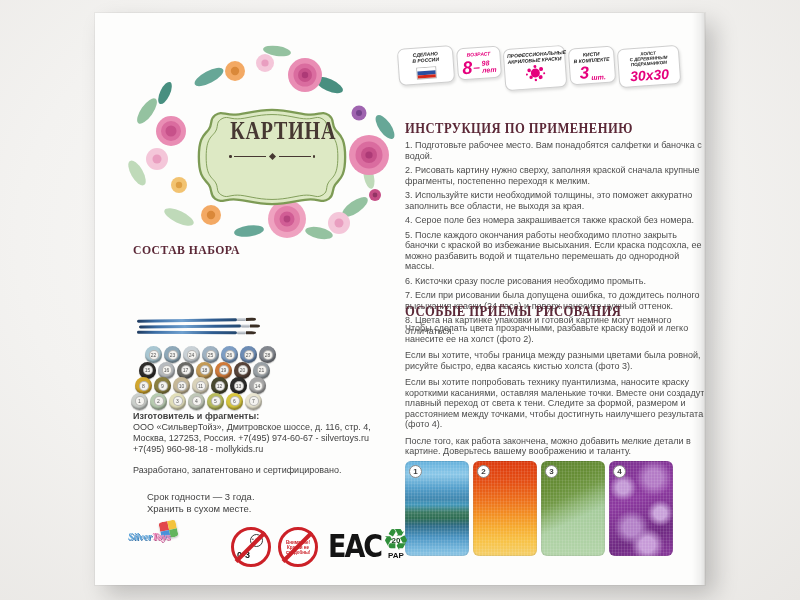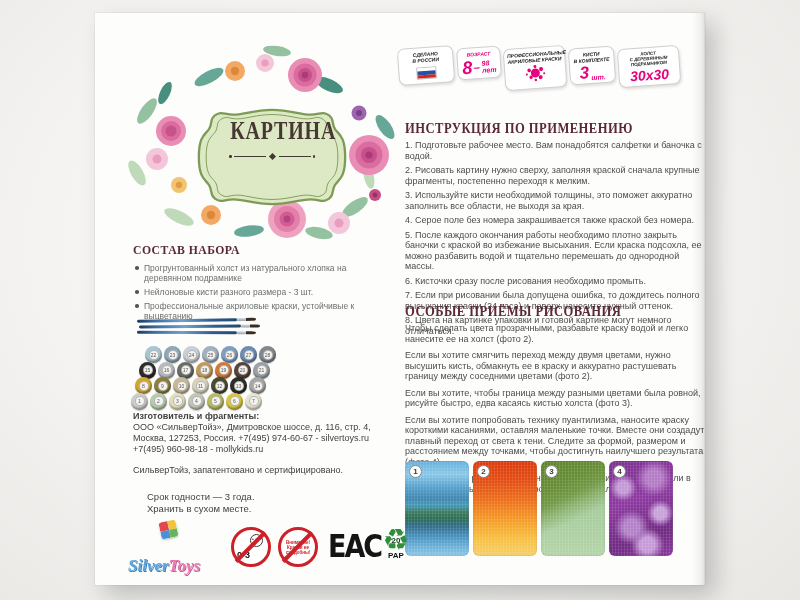--- a/index.html
+++ b/index.html
@@ -118,22 +118,22 @@
   .mfr .h { font-weight:700; }
   .legal { left:38px; top:452px; width:265px; font-size:9px; line-height:11px; color:#3f3f3f; }
   .storage { left:52px; top:478px; width:265px; font-size:9.5px; line-height:12px; color:#3f3f3f; }
 
   
   .marks { left:33px; top:504px; width:350px; height:55px; }
   .stoys { position:absolute; left:0; top:8px; width:90px; height:44px; }
   .stoys .cube { position:absolute; left:32px; top:-4px; width:17px; height:17px; transform:rotate(-12deg);
     border-radius:3px; overflow:hidden; box-shadow:0 1px 2px rgba(0,0,0,0.25); }
   .stoys .cube i { position:absolute; width:50%; height:50%; }
-  .stoys .brand { position:absolute; left:0; top:31px; white-space:nowrap;
-    font-family:"Liberation Serif", serif; font-weight:700; font-style:italic; font-size:17px; }
+  .stoys .brand { position:absolute; left:0; top:6px; white-space:nowrap;
+    font-family:"Liberation Serif", serif; font-weight:700; font-style:italic; font-size:10px; }
   .stoys .w1 { color:#5aa2d9; text-shadow:0 0 1px #fff, 1px 1px 0 #2d6ea8; }
   .stoys .w2 { color:#e878b0; text-shadow:0 0 1px #fff, 1px 1px 0 #b44a84; }
 
   .prohib { position:absolute; width:40px; height:40px; border-radius:50%;
     border:3.5px solid #cc2128; background:#fff; top:10px; }
   .prohib .slash { position:absolute; left:-4px; top:14.5px; width:41px; height:4px;
     background:#cc2128; transform:rotate(-45deg); }
   .p-age { left:103px; }
   .p-age .baby { position:absolute; right:5px; top:4px; width:13px; height:13px;
     border:1.3px solid #3a3a3a; border-radius:50%; }
@@ -311,21 +311,20 @@
     <p>4. Серое поле без номера закрашивается также краской без номера.</p>
     <p>5. После каждого окончания работы необходимо плотно закрыть баночки с краской во избежание высыхания. Если краска подсохла, ее можно разбавить водой и тщательно перемешать до однородной массы.</p>
     <p>6. Кисточки сразу после рисования необходимо промыть.</p>
     <p>7. Если при рисовании была допущена ошибка, то дождитесь полного высыхания краски (24 часа) и поверх нанесите нужный оттенок.</p>
     <p>8. Цвета на картинке упаковки и готовой картине могут немного отличаться.</p>
   </div>
 
   <div class="abs tech-title"><span class="sect-title">ОСОБЫЕ ПРИЁМЫ РИСОВАНИЯ</span></div>
   <div class="abs tech-list">
     <p>Чтобы сделать цвета прозрачными, разбавьте краску водой и легко нанесите ее на холст (фото 2).</p>
-    <p>Если вы хотите смягчить переход между двумя цветами, нужно высушить кисть, обмакнуть ее в краску и аккуратно растушевать границу между соседними цветами (фото 2).</p>
     <p>Если вы хотите, чтобы граница между разными цветами была ровной, рисуйте быстро, едва касаясь кистью холста (фото 3).</p>
     <p>Если вы хотите попробовать технику пуантилизма, наносите краску короткими касаниями, оставляя маленькие точки. Вместе они создадут плавный переход от света к тени. Следите за формой, размером и расстоянием между точками, чтобы достигнуть наилучшего результата (фото 4).</p>
     <p>После того, как работа закончена, можно добавить мелкие детали в картине. Доверьтесь вашему воображению и таланту.</p>
   </div>
 
   <div class="abs swatches">
     <div class="swatch sw1">
       <div class="tex"></div>
         <span class="num">1</span>
     </div>
@@ -337,25 +336,20 @@
       <div class="tex"></div>
         <span class="num">3</span>
     </div>
     <div class="swatch sw4">
       <div class="tex"></div>
         <span class="num">4</span>
     </div>
   </div>
 
   <div class="abs kit-title"><span class="sect-title" style="font-size:13px">СОСТАВ НАБОРА</span></div>
-  <ul class="abs kit-list">
-    <li>Прогрунтованный холст из натурального хлопка на деревянном подрамнике</li>
-    <li>Нейлоновые кисти разного размера - 3 шт.</li>
-    <li>Профессиональные акриловые краски, устойчивые к выцветанию</li>
-  </ul>
 
   <div class="abs brushes">
     <div class="brush" style="left:0; top:2px; width:100px; transform:rotate(-1deg)"></div>
     <div class="brush" style="left:2px; top:8px; width:102px; transform:rotate(-0.5deg)"></div>
     <div class="brush" style="left:0; top:14px; width:100px; transform:rotate(0.3deg)"></div>
   </div>
   <div class="abs pots">
       <div class="pot" style="left: 14px; top: 0px; background: rgb(169, 199, 210);">
         <span class="pot-lid">22</span>
       </div>
@@ -442,21 +436,21 @@
       </div>
     </div>
 
   <div class="abs mfr">
     <div class="h">Изготовитель и фрагменты:</div>
     <div>ООО «СильверТойз», Дмитровское шоссе, д. 116, стр. 4,</div>
     <div>Москва, 127253, Россия. +7(495) 974-60-67 - silvertoys.ru</div>
     <div>+7(495) 960-98-18 - mollykids.ru</div>
   </div>
   <div class="abs legal">
-    <div>СильверТойз, запатентовано и сертифицировано.</div>
+    <div>Разработано, запатентовано и сертифицировано.</div>
   </div>
   <div class="abs storage">
     <div>Срок годности — 3 года.</div>
     <div>Хранить в сухом месте.</div>
   </div>
 
   <div class="abs marks">
     <div class="stoys">
       <div class="cube">
         <i style="left:0;top:0;background:#e2474b"></i>

